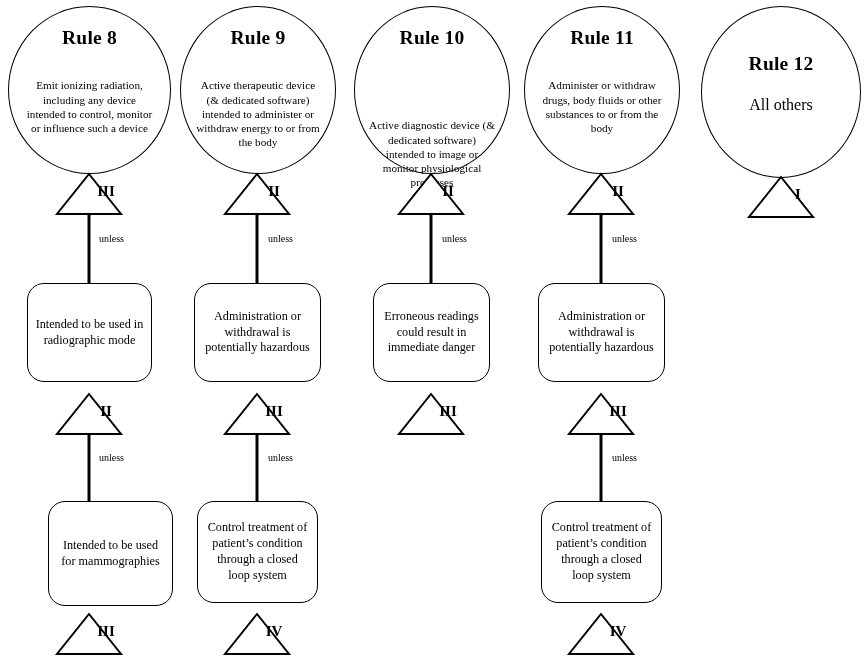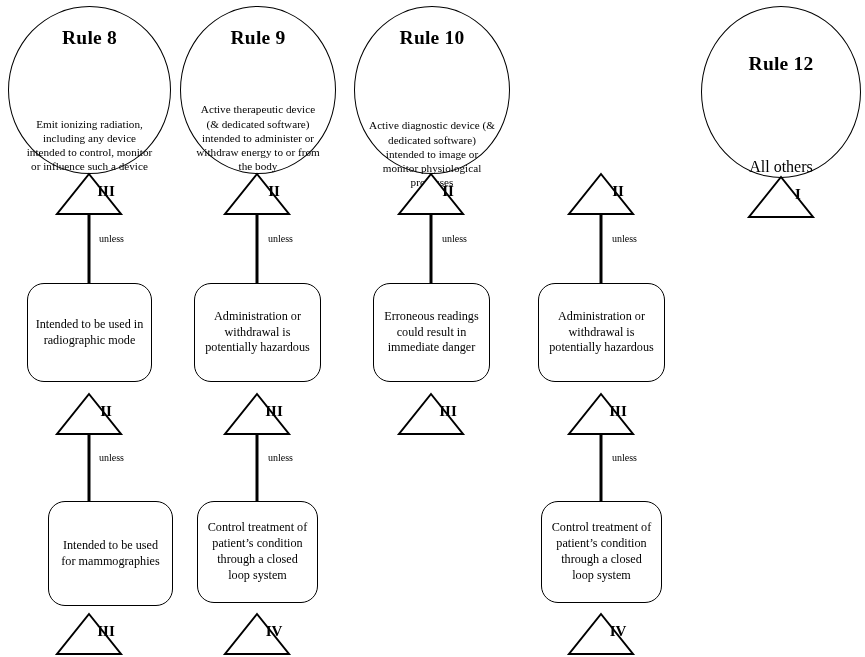--- a/index.html
+++ b/index.html
@@ -33,21 +33,21 @@
   }
 
   
   .rule-circle {
     border: 1.6px solid #000;
     border-radius: 50%;
     background: #ffffff;
     display: flex;
     flex-direction: column;
     align-items: center;
-    justify-content: space-between;
+    justify-content: flex-start;
     text-align: center;
     padding-top: 20px;
     box-sizing: border-box;
   }
   .rule-title {
     font-weight: bold;
     font-size: 19.5px;
     line-height: 1.1;
     letter-spacing: 0.2px;
     margin-bottom: 5px;
@@ -136,20 +136,24 @@
   <div class="node rule-circle" style="left:180px; top:6px; width:156px; height:168px;">
     <div class="rule-title">Rule 9</div>
     <div class="rule-body">Active therapeutic device (&amp; dedicated software) intended to administer or withdraw energy to or from the body</div>
   </div>
 
   <div class="node rule-circle" style="left:354px; top:6px; width:156px; height:168px;gap:40px;">
     <div class="rule-title">Rule 10</div>
     <div class="rule-body">Active diagnostic device (&amp; dedicated software) intended to image or monitor physiological processes</div>
   </div>
 
+  <div class="node rule-circle" style="left:524px; top:6px; width:156px; height:168px;">
+    <div class="rule-title">Rule 11</div>
+    <div class="rule-body">Administer or withdraw drugs, body fluids or other substances to or from the body</div>
+  </div>
 
   <div class="node rule-circle" style="left:701px; top:6px; width:160px; height:172px; padding-top:46px;">
     <div class="rule-title">Rule 12</div>
     <div class="rule-body simple">All others</div>
   </div>
 
   <div class="tri" style="left:56px; top:173px; width:66px; height:42px;">
     <svg viewBox="0 0 66 42" width="66" height="42">
       <polygon points="33,1 65,41 1,41" fill="#ffffff" stroke="#000" stroke-width="2"></polygon>
     </svg>

